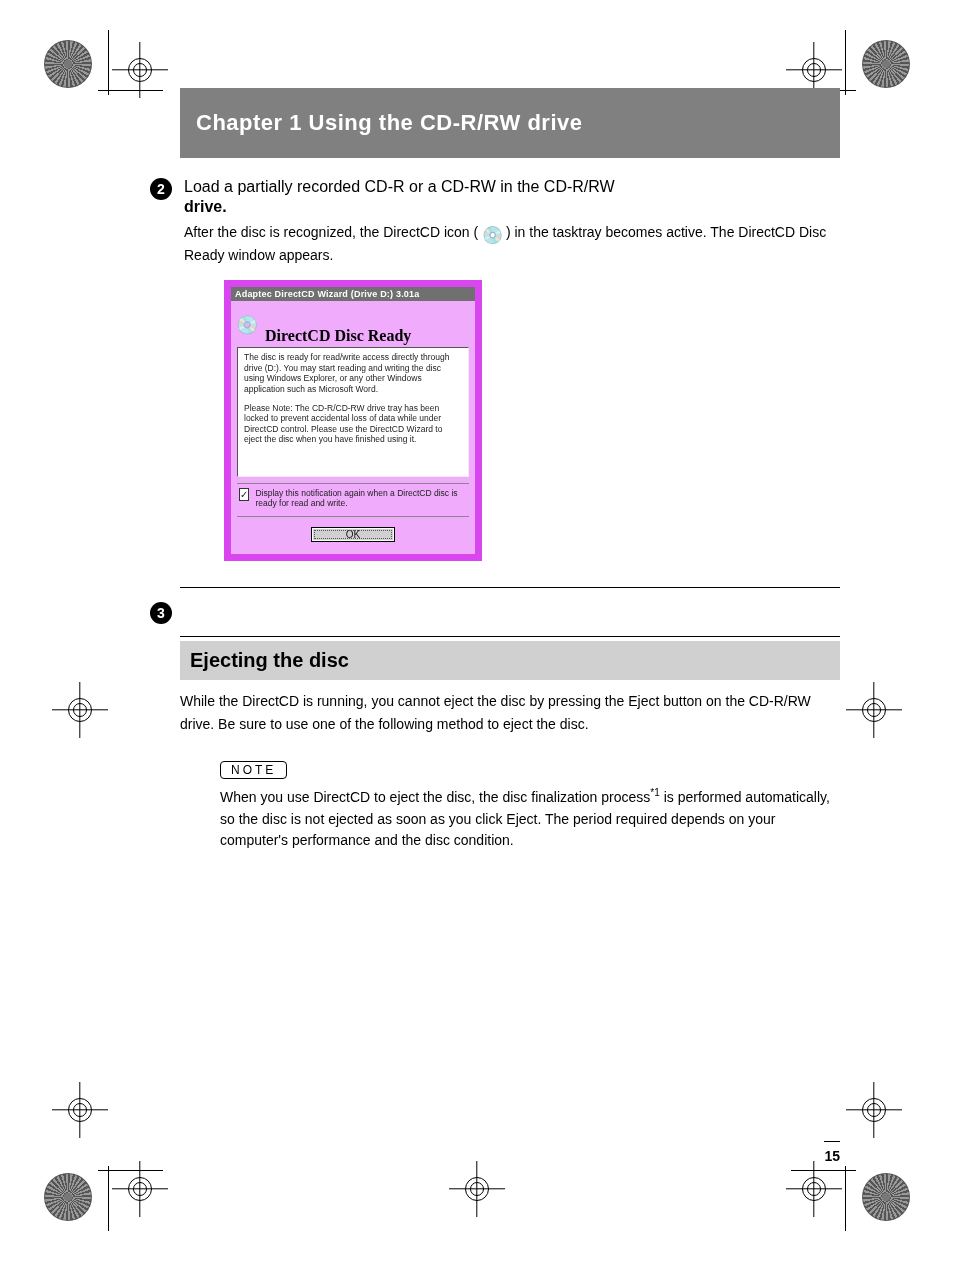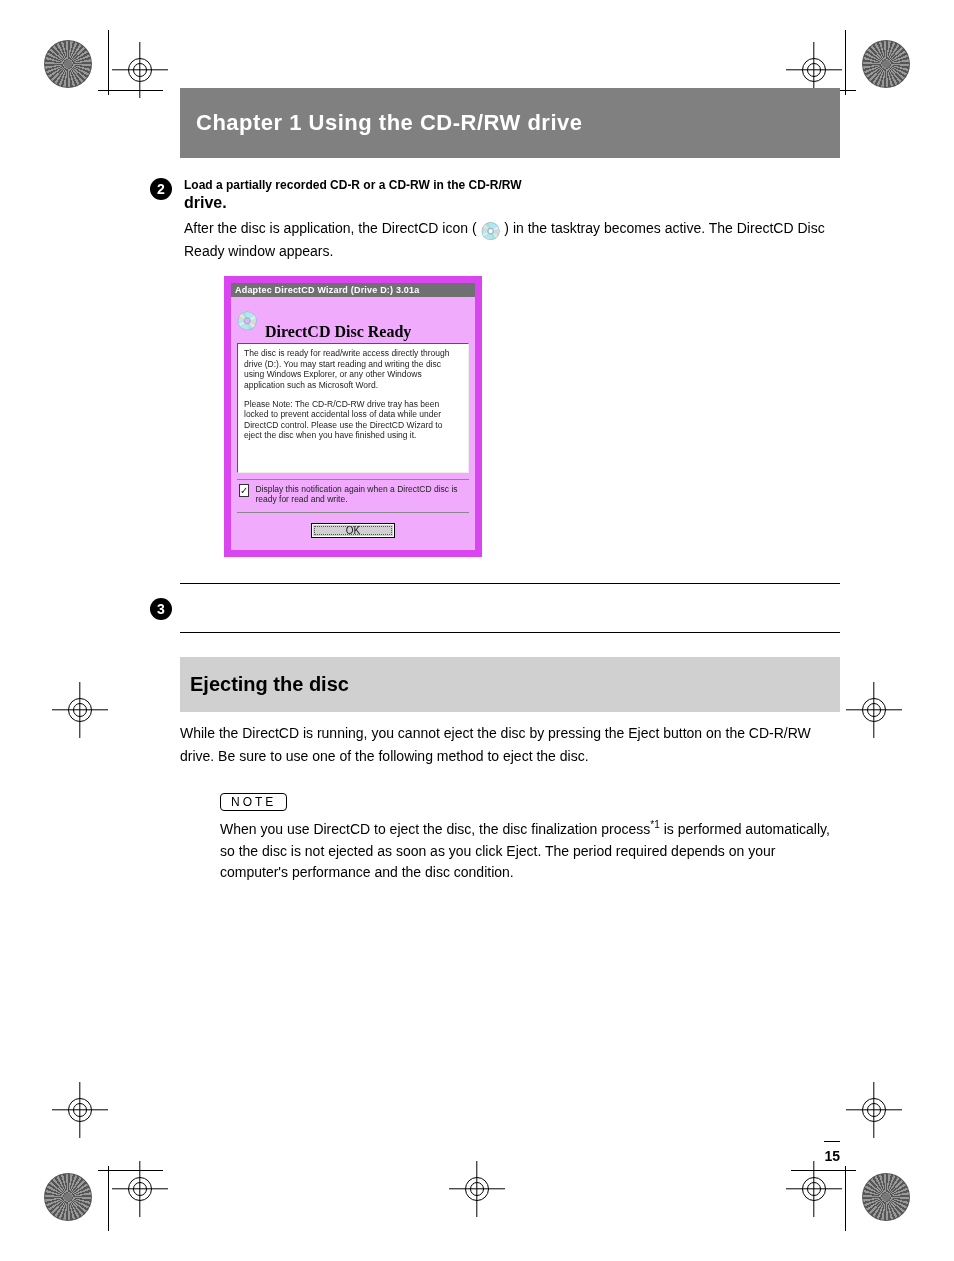--- a/index.html
+++ b/index.html
@@ -102,21 +102,21 @@
   }
   .step-row.divider { border-top: 1px solid #000; padding-top: 14px; }
 
   .step-circle {
     width: 22px; height: 22px; border-radius: 50%; background: #000; color: #fff;
     display: inline-flex; align-items: center; justify-content: center;
     font-weight: bold; font-size: 14px; flex: 0 0 22px; margin-left: -30px; margin-right: 12px;
   }
 
   .step-body { flex: 1; }
-  .step-title { font-weight: bold; font-size: 12px; }
+  .step-title { font-weight: normal; font-size: 16px; }
   .step-title2 { font-weight: bold; font-size: 16px; margin-top: 2px; }
   .step-desc { font-size: 14px; line-height: 1.5; margin-top: 6px; }
   .small-dcd-icon {
     display: inline-block;
     vertical-align: -4px;
     width: 20px; height: 18px;
     font-size: 17px;
     line-height: 18px;
     text-align: center;
     color: #555;
@@ -189,23 +189,23 @@
     position: relative;
   }
   .dialog .ok-btn::before {
     content: "";
     position: absolute; inset: 2px;
     border: 1px dotted #555;
   }
 
   
   .section-band {
-    margin-top: 24px;
+    margin-top: 4px;
     background: #d0d0d0;
-    padding: 16px 10px;
+    padding: 8px 10px;
     font-size: 20px;
     font-weight: bold;
   }
   .para {
     margin-top: 10px;
     font-size: 14px;
     line-height: 1.6;
   }
   .note-label {
     display: inline-block;
@@ -305,21 +305,21 @@
 
   <div class="chapter-band">Chapter 1  Using the CD-R/RW drive</div>
 
   
   <div class="step-row">
     <span class="step-circle">2</span>
     <div class="step-body">
       <div class="step-title">Load a partially recorded CD-R or a CD-RW in the CD-R/RW</div>
       <div class="step-title2">drive.</div>
       <div class="step-desc">
-        <span>After the disc is application, the DirectCD icon (</span>
+        <span>After the disc is recognized, the DirectCD icon (</span>
         <span class="small-dcd-icon">💿</span>
         <span>) in the tasktray becomes active. The DirectCD Disc Ready window appears.</span>
       </div>
 
       <div class="dialog">
         <div class="titlebar">Adaptec DirectCD Wizard (Drive D:) 3.01a</div>
         <div class="ready-row">
           <span class="disc-icon">💿</span>
           <span class="ready-title">DirectCD Disc Ready</span>
         </div>

